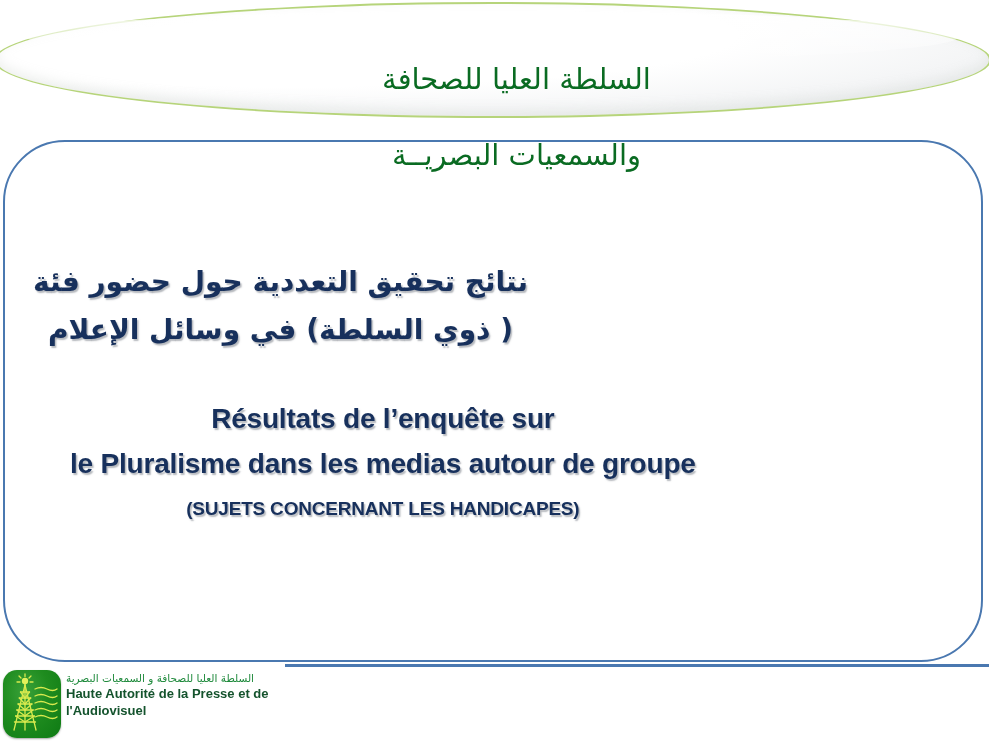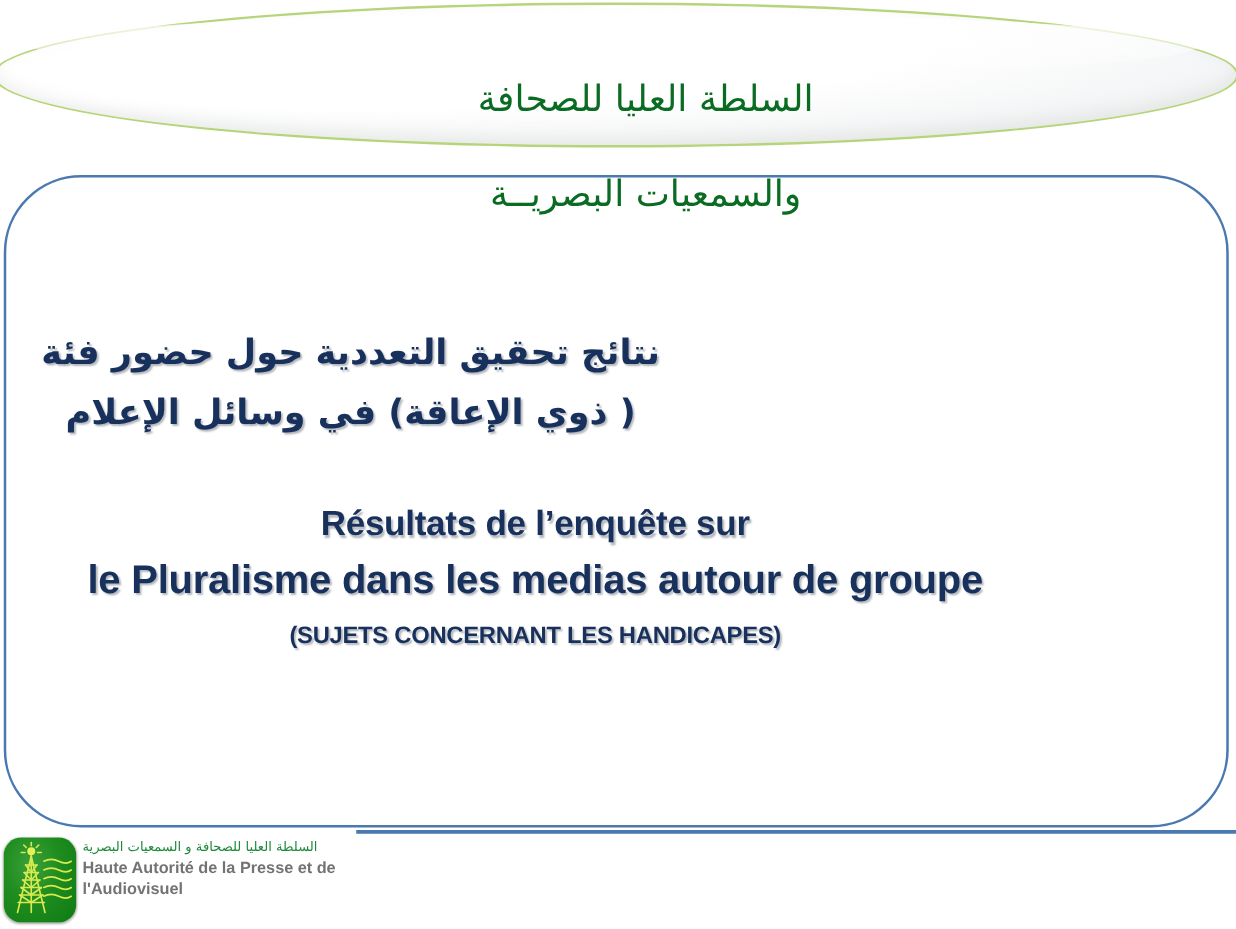--- a/index.html
+++ b/index.html
@@ -113,21 +113,21 @@
     text-align: center;
     color: #17305c;
     font-family: "Liberation Sans", sans-serif;
     font-weight: bold;
     font-size: 28px;
     line-height: 45px;
     letter-spacing: -0.2px;
     text-shadow: 1.5px 2px 1.5px rgba(120,125,135,0.55);
   }
   .title-french span { display: block; white-space: nowrap; margin-left: 37px; }
-  .fr-line-2 { font-size: 32px; }
+  .fr-line-2 { font-size: 28px; }
   .fr-line-3 { font-size: 19px; }
 
   
   .footer-rule {
     position: absolute;
     left: 285px;
     top: 664px;
     width: 704px;
     height: 3px;
     background: #4a78b0;
@@ -164,21 +164,21 @@
   }
   .footer-ar {
     direction: rtl;
     color: #1f8a3c;
     font-family: "DejaVu Sans", "Liberation Sans", sans-serif;
     font-size: 10.5px;
     line-height: 14px;
     white-space: nowrap;
   }
   .footer-fr {
-    color: #737373;
+    color: #14532d;
     font-family: "Liberation Sans", sans-serif;
     font-weight: bold;
     font-size: 13px;
     line-height: 17px;
   }
   .footer-fr span { display: block; }
 </style>
 </head>
 <body>
 
@@ -189,21 +189,21 @@
     <span class="header-line-1">السلطة العليا للصحافة</span>
     <span class="header-line-2">والسمعيات البصريــة</span>
   </div>
 
   <div class="content-frame"></div>
 
   <div class="title-block">
 
     <div class="title-arabic">
       <span>نتائج تحقيق التعددية حول حضور فئة</span>
-      <span>( ذوي الإعاقة) في وسائل الإعلام</span>
+      <span>( ذوي السلطة) في وسائل الإعلام</span>
     </div>
 
     <div class="title-gap"></div>
 
     <div class="title-french">
       <span class="fr-line-1">Résultats de l’enquête sur</span>
       <span class="fr-line-2">le Pluralisme dans les medias autour de groupe</span>
       <span class="fr-line-3">(SUJETS CONCERNANT LES HANDICAPES)</span>
     </div>
 

